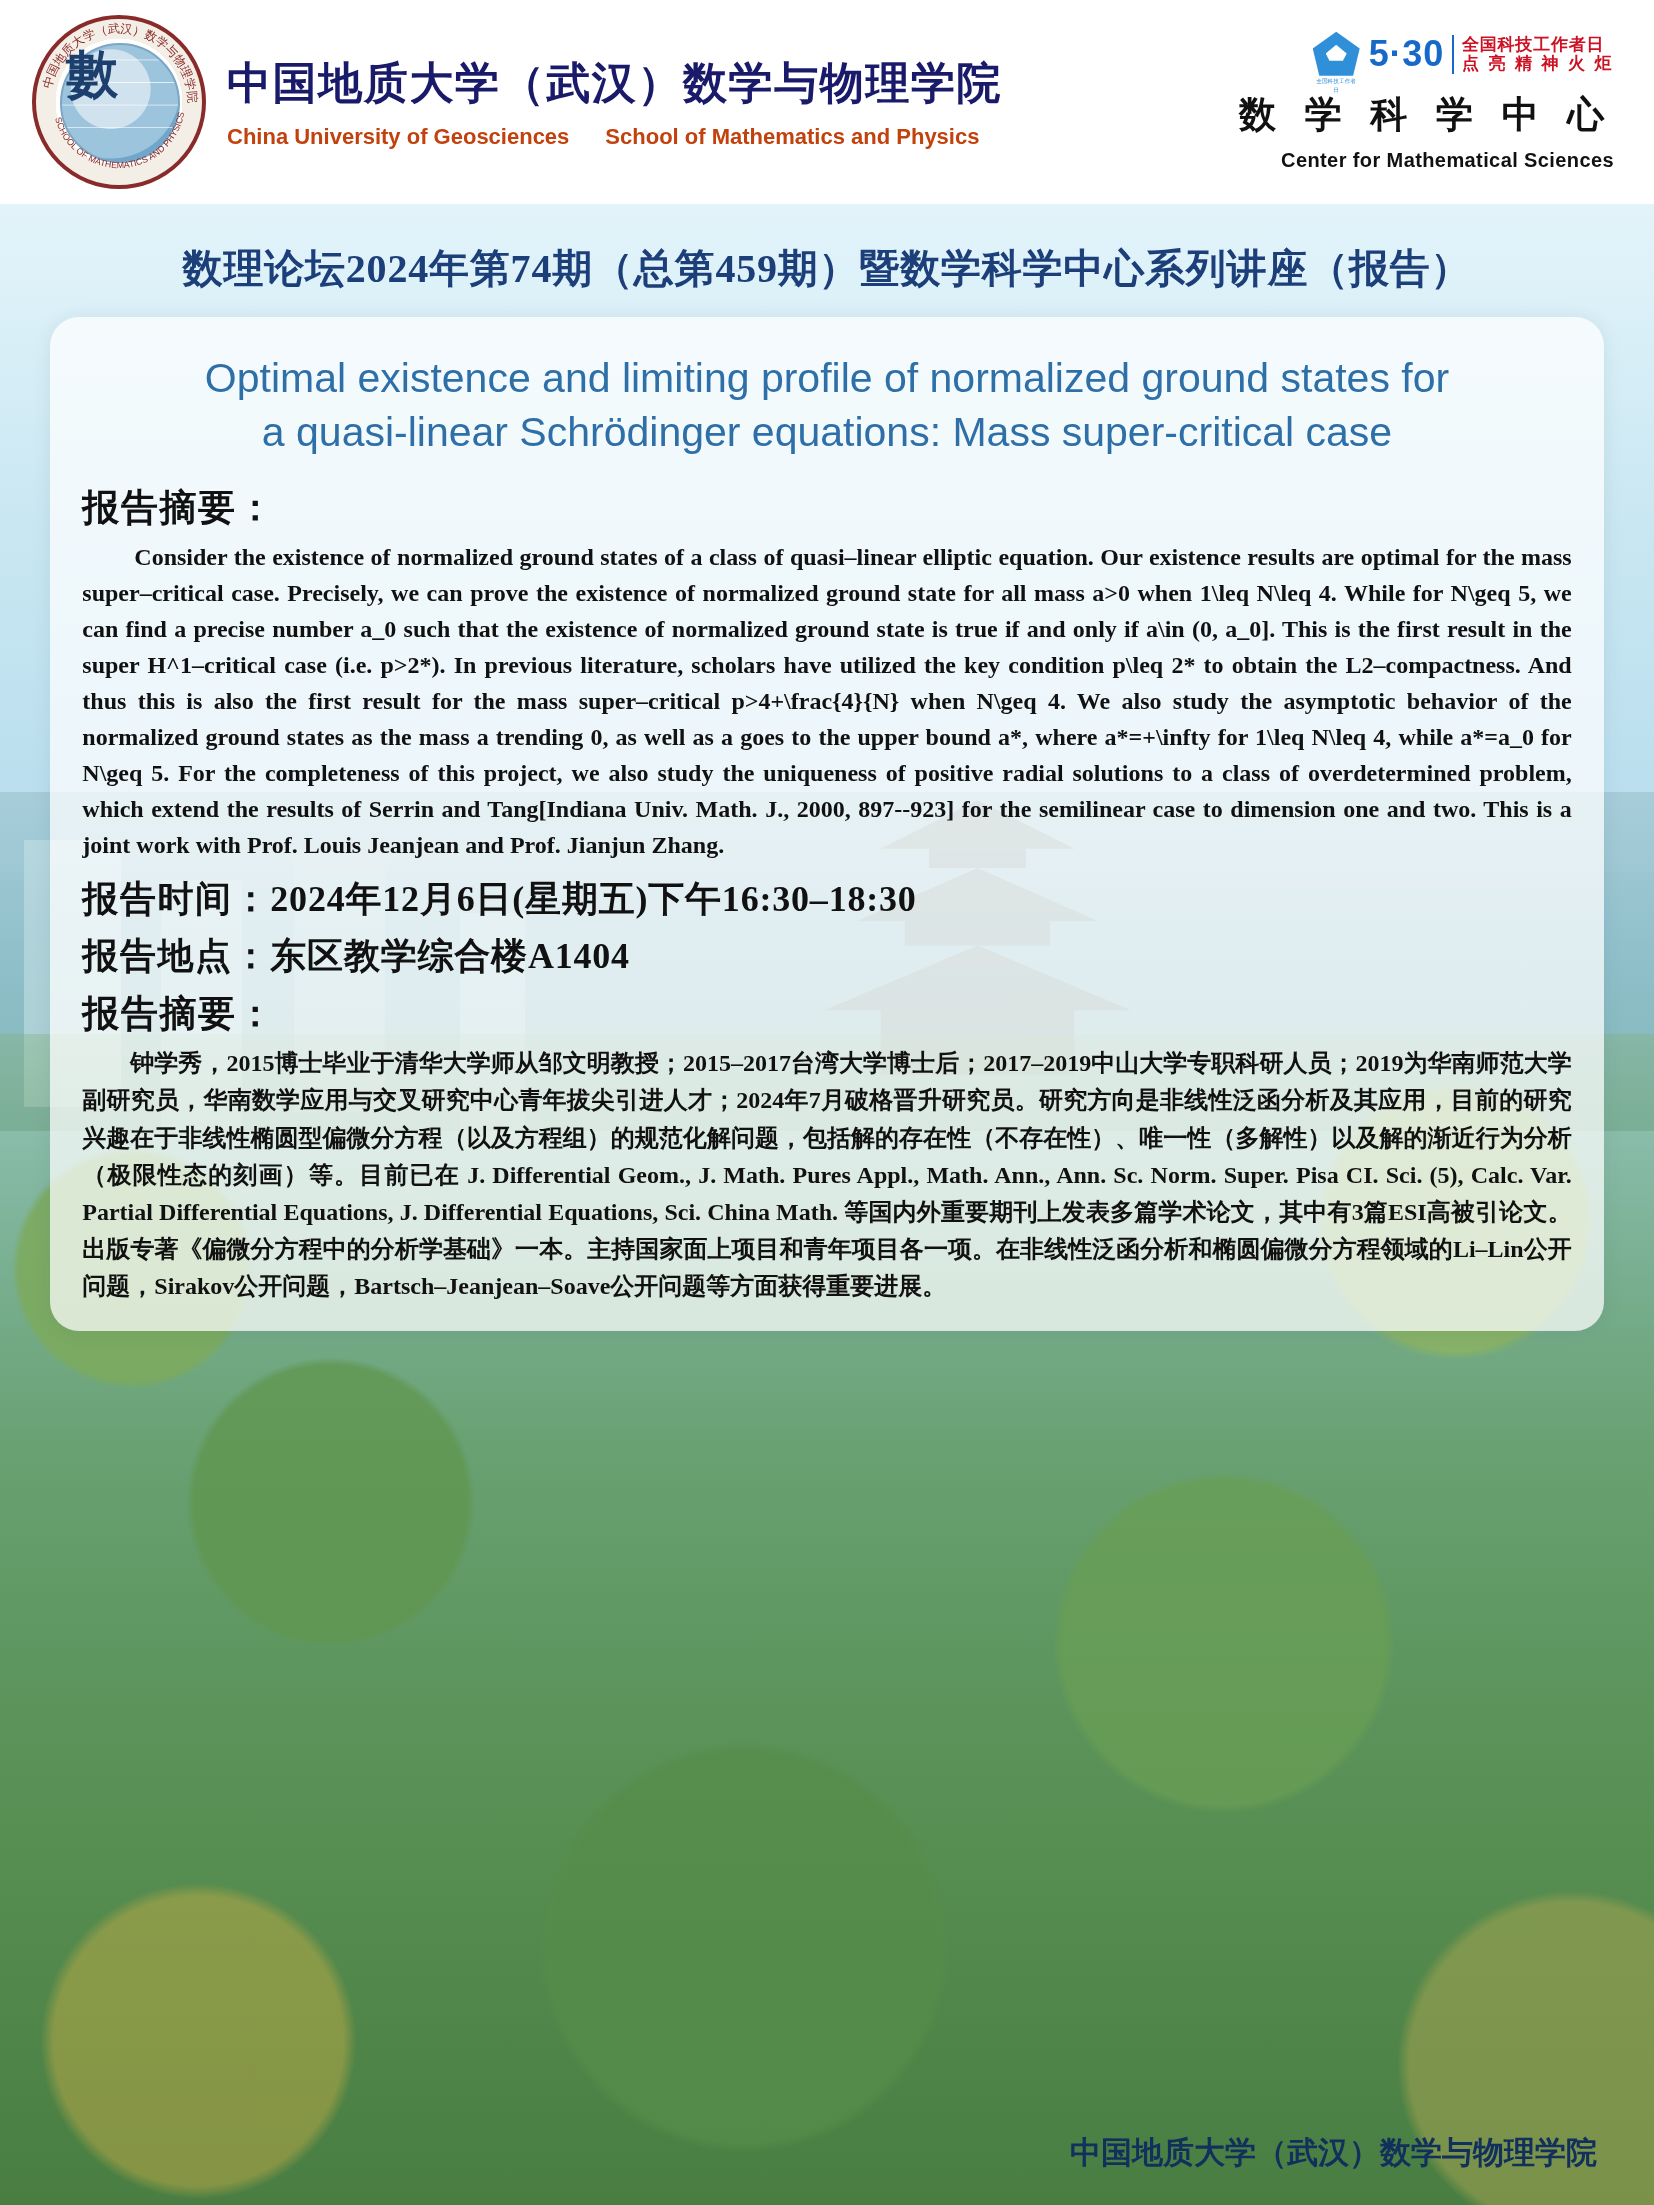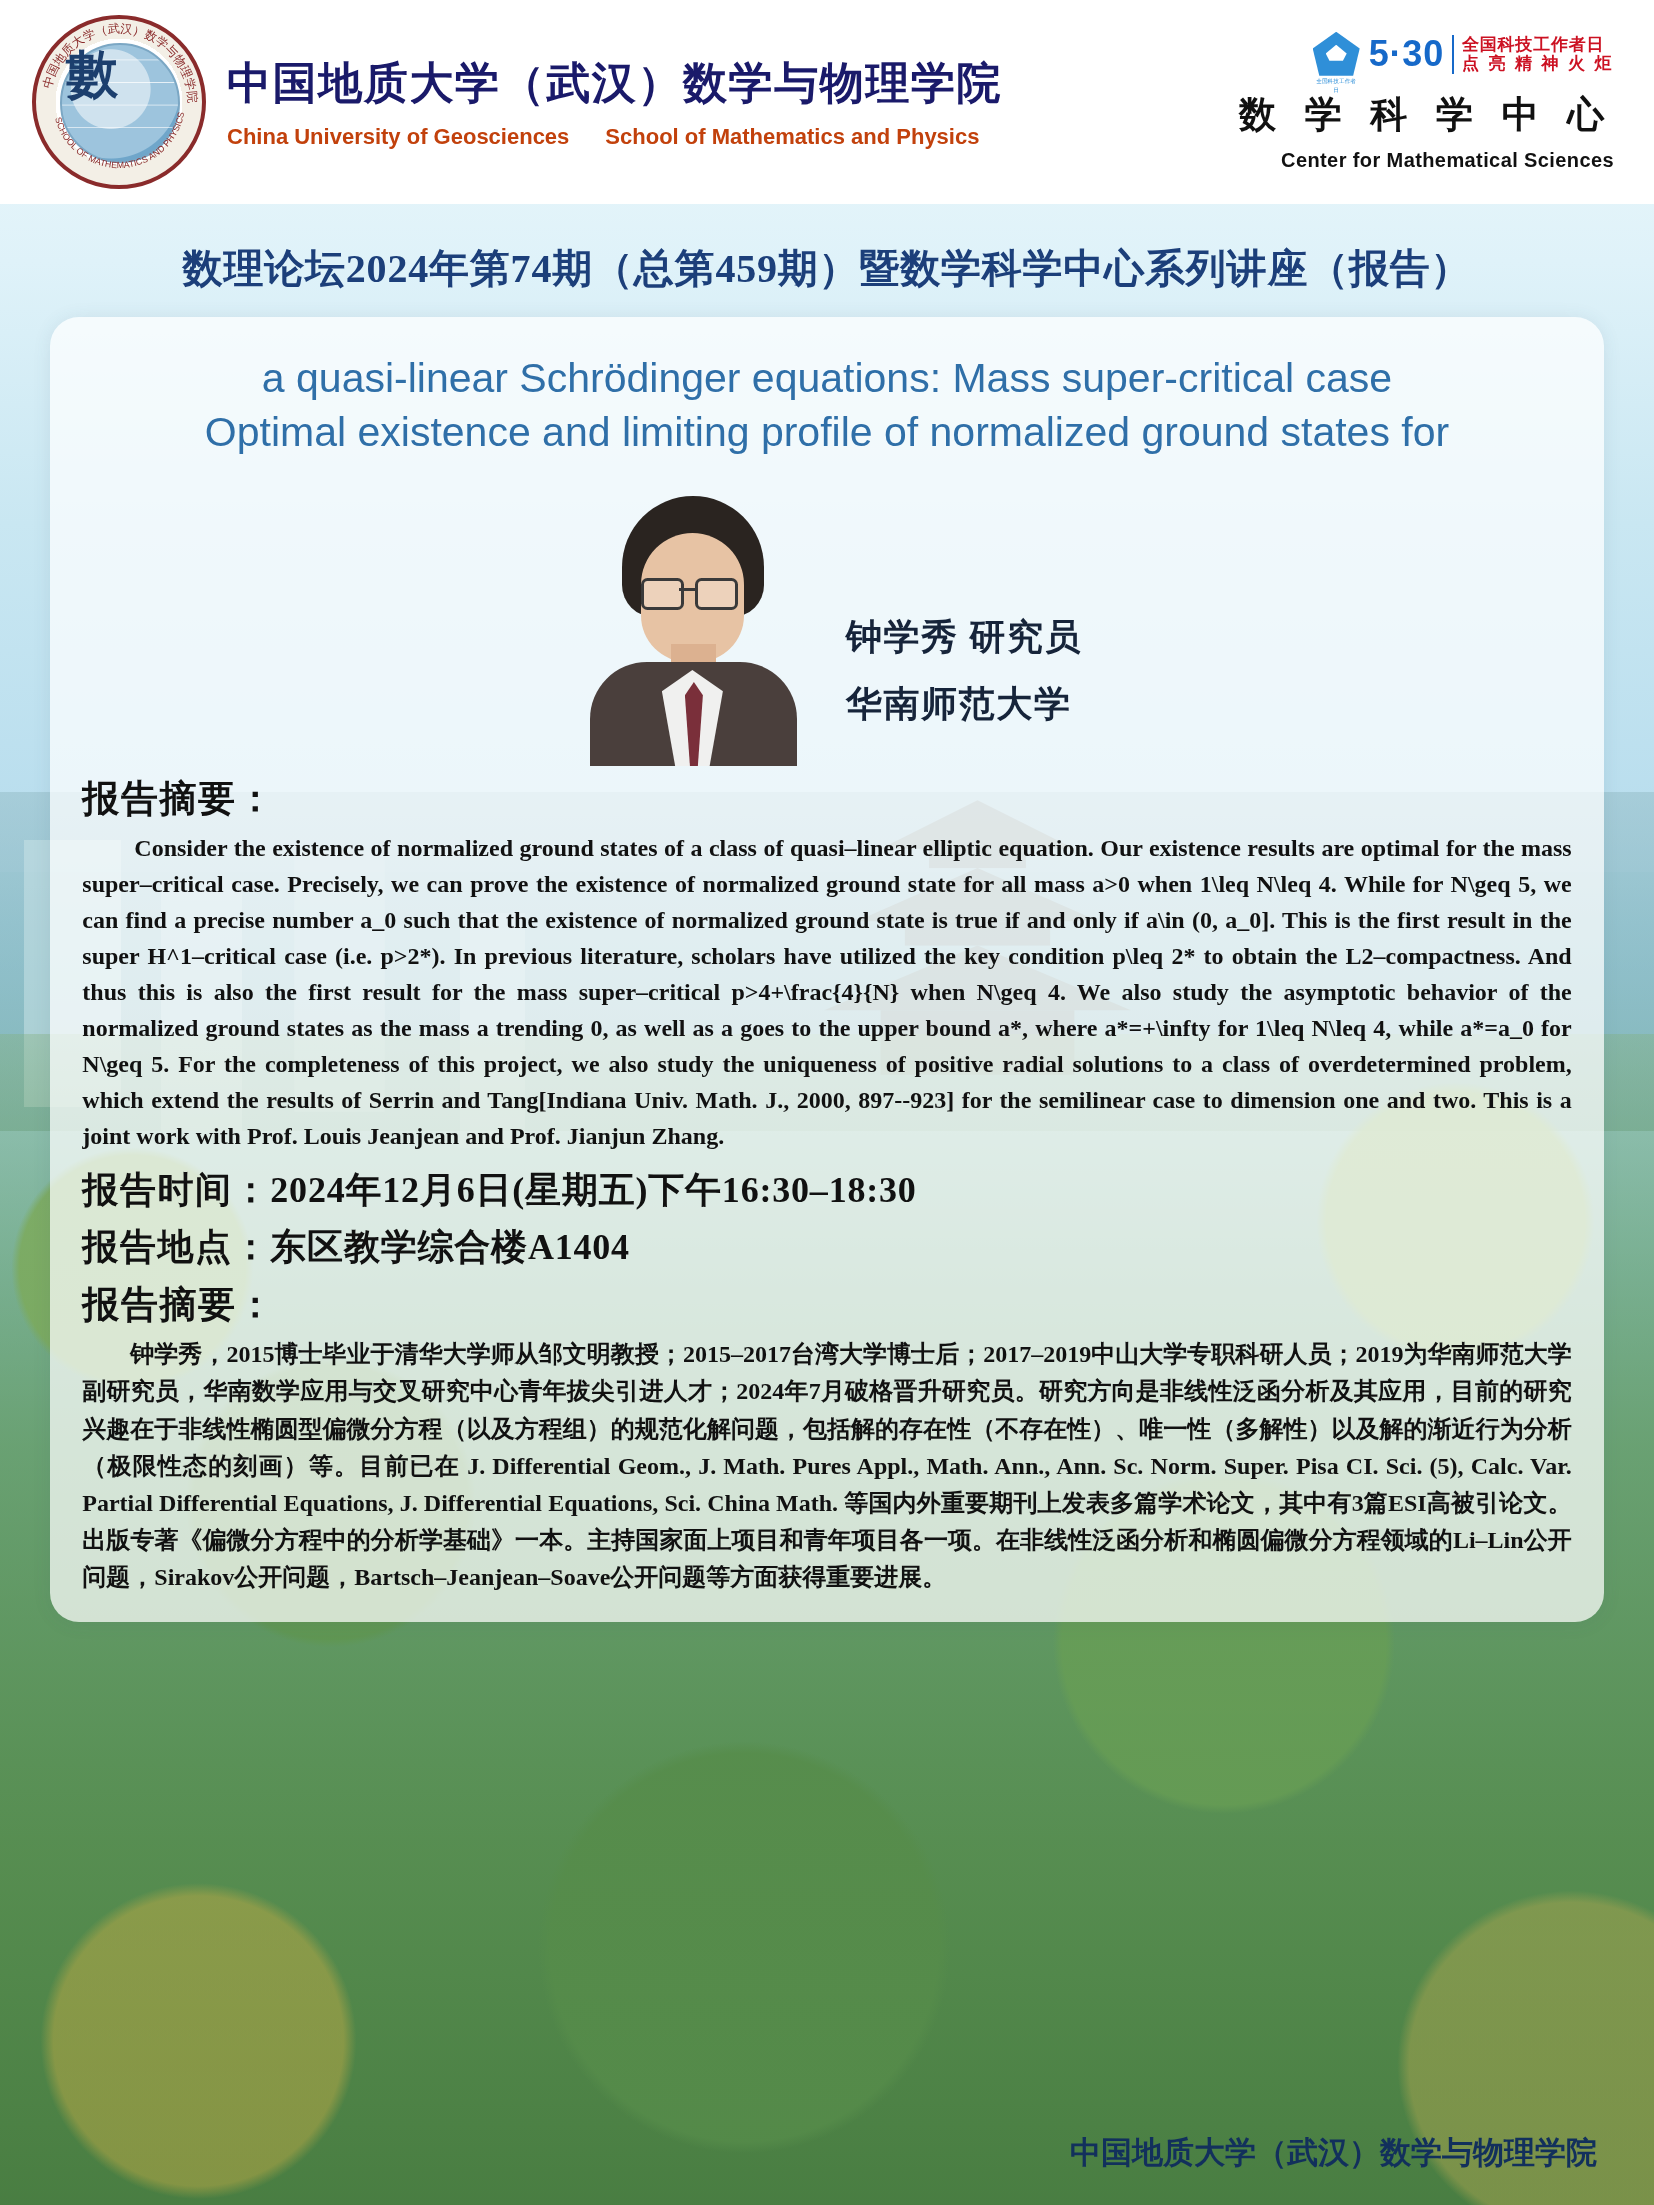--- a/index.html
+++ b/index.html
@@ -365,41 +365,24 @@
       </div>
       <div class="cms-cn">数 学 科 学 中 心</div>
       <div class="cms-en">Center for Mathematical Sciences</div>
     </div>
   </div>
 
   <div class="forum-line">数理论坛2024年第74期（总第459期）暨数学科学中心系列讲座（报告）</div>
 
   <div class="card">
     <div class="talk-title">
+      <div>Optimal existence and limiting profile of normalized ground states for</div>
       <div>a quasi-linear Schrödinger equations: Mass super-critical case</div>
-      <div>Optimal existence and limiting profile of normalized ground states for</div>
-    </div>
-
-    <div class="speaker-row">
-      <div class="portrait">
-        <div class="p-hair"></div>
-        <div class="p-face"></div>
-        <div class="p-glass-l"></div>
-        <div class="p-glass-r"></div>
-        <div class="p-bridge"></div>
-        <div class="p-neck"></div>
-        <div class="p-body"></div>
-        <div class="p-shirt"></div>
-        <div class="p-tie"></div>
-      </div>
-      <div class="speaker-info">
-        <div class="speaker-name">钟学秀  研究员</div>
-        <div class="speaker-aff">华南师范大学</div>
-      </div>
-    </div>
+    </div>
+
 
     <div class="sec-head">报告摘要：</div>
     <div class="abstract">Consider the existence of normalized ground states of a class of quasi–linear elliptic equation. Our existence results are optimal for the mass super–critical case. Precisely, we can prove the existence of normalized ground state for all mass a&gt;0 when 1\leq N\leq 4. While for N\geq 5, we can find a precise number a_0 such that the existence of normalized ground state is true if and only if a\in (0, a_0]. This is the first result in the super H^1–critical case (i.e. p&gt;2*). In previous literature, scholars have utilized the key condition p\leq 2* to obtain the L2–compactness. And thus this is also the first result for the mass super–critical p&gt;4+\frac{4}{N} when N\geq 4. We also study the asymptotic behavior of the normalized ground states as the mass a trending 0, as well as a goes to the upper bound a*, where a*=+\infty for 1\leq N\leq 4, while a*=a_0 for N\geq 5. For the completeness of this project, we also study the uniqueness of positive radial solutions to a class of overdetermined problem, which extend the results of Serrin and Tang[Indiana Univ. Math. J., 2000, 897--923] for the semilinear case to dimension one and two. This is a joint work with Prof. Louis Jeanjean and Prof. Jianjun Zhang.</div>
 
     <div class="meta-line">
       <span class="lbl">报告时间：</span><span>2024年12月6日(星期五)下午16:30–18:30</span>
     </div>
     <div class="meta-line">
       <span class="lbl">报告地点：</span><span>东区教学综合楼A1404</span>
     </div>

